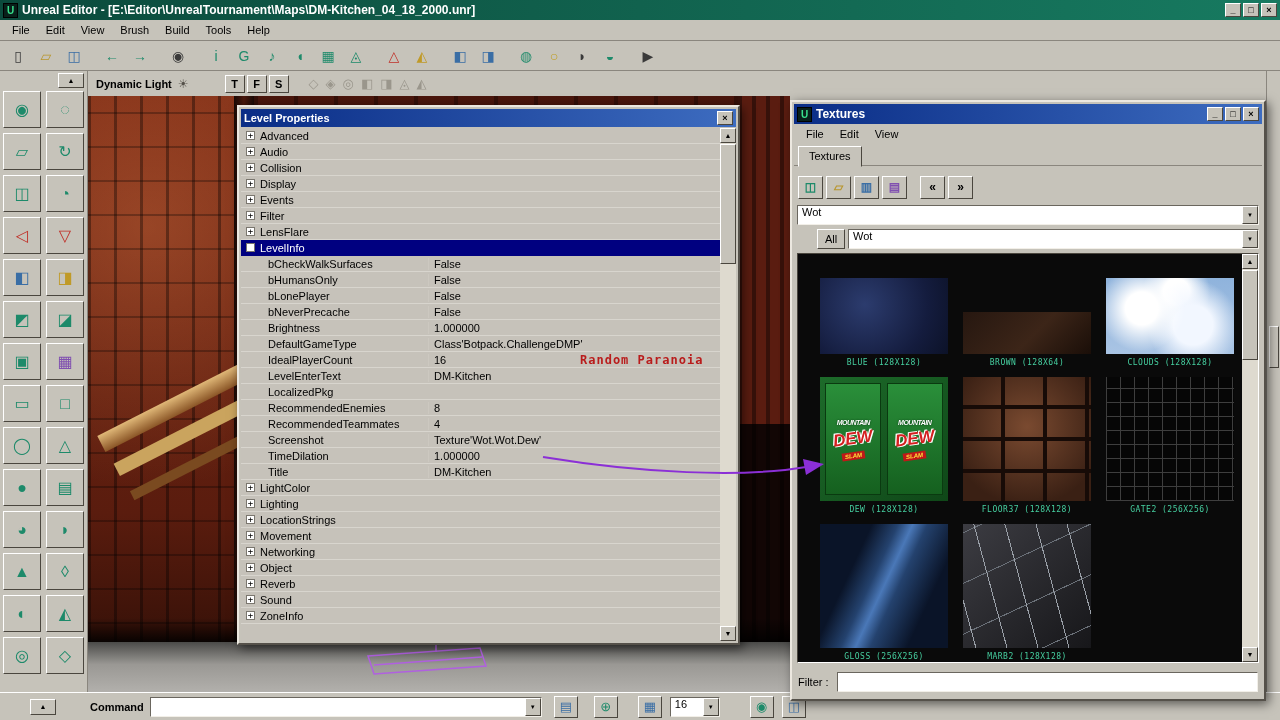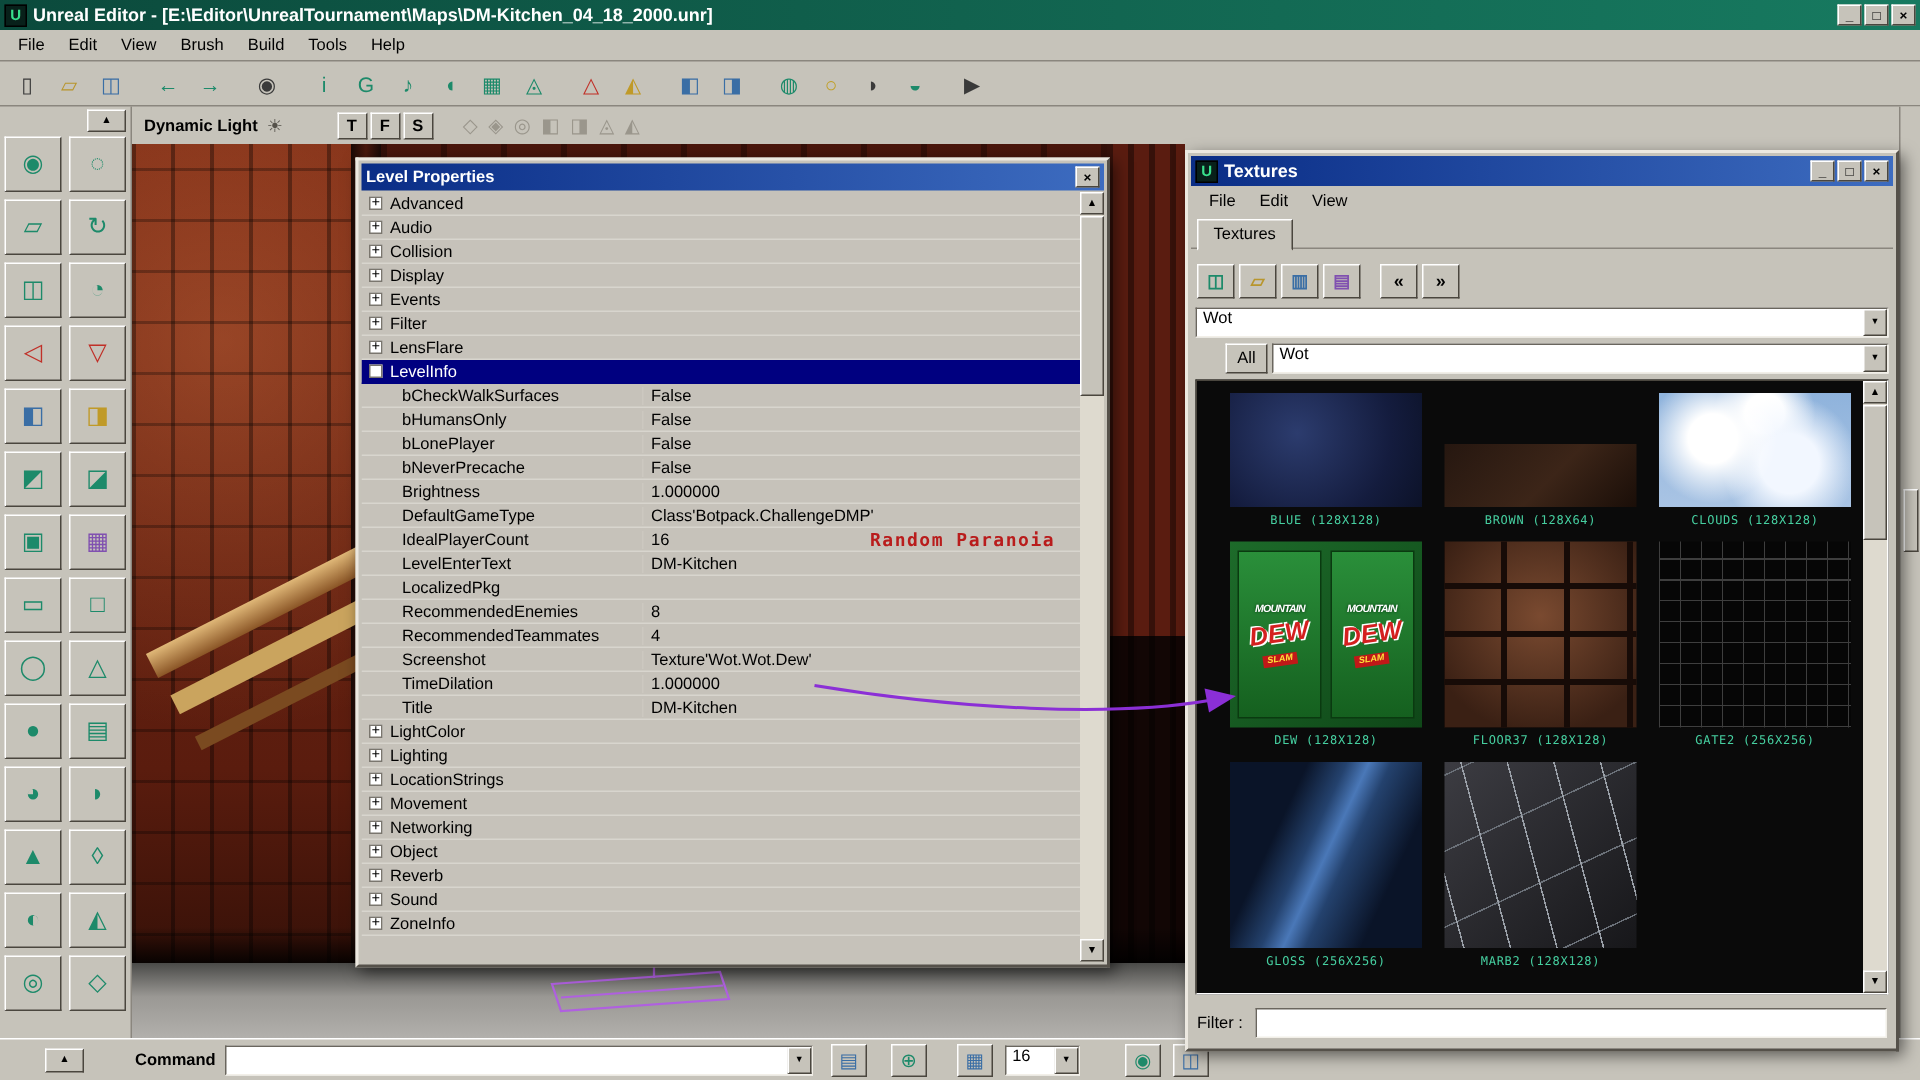--- a/index.html
+++ b/index.html
@@ -116,21 +116,21 @@
   .tab{display:inline-block;padding:3px 10px 4px;background:#c6c3ba;border:1px solid;border-color:#fff #4a463e #c6c3ba #fff;position:relative;top:2px;}
   .tex-toolbar{position:absolute;left:6px;top:72px;height:26px;display:flex;gap:3px;align-items:center;}
   .texbar-btn{width:25px;height:23px;padding:0;background:#c6c3ba;border:1px solid;border-color:#fff #4a463e #4a463e #fff;
     display:flex;align-items:center;justify-content:center;font-size:12px;font-weight:bold;}
   .combo.full{position:absolute;left:5px;right:5px;top:103px;}
   .row-all{position:absolute;left:5px;right:5px;top:127px;display:flex;gap:3px;margin-left:20px;}
   .all-btn{width:28px;height:20px;padding:0;font:inherit;background:#c6c3ba;border:1px solid;border-color:#fff #4a463e #4a463e #fff;}
   .row-all .combo{flex:1;}
   .tex-grid-wrap{position:absolute;left:5px;right:5px;top:151px;bottom:36px;background:#0a0a0a;
     border:1px solid;border-color:#4a463e #fff #fff #4a463e;display:flex;}
-  .tex-grid{flex:1;display:grid;grid-template-columns:repeat(3,128px);gap:10px 15px;padding:8px 0 0 22px;align-content:start;overflow:hidden;}
+  .tex-grid{flex:1;display:grid;grid-template-columns:repeat(3,128px);gap:10px 15px;padding:24px 0 0 22px;align-content:start;overflow:hidden;}
   .tex-cell{display:flex;flex-direction:column;justify-content:flex-end;}
   .tex-thumb{width:128px;height:124px;}
   .tex-label{font:8px "DejaVu Sans Mono",monospace;letter-spacing:.5px;color:#46cfa0;text-align:center;padding-top:4px;white-space:nowrap;}
   .filter-row{position:absolute;left:6px;right:6px;bottom:6px;height:22px;display:flex;align-items:center;gap:8px;}
   .filter-row input{flex:1;height:20px;font:inherit;padding:0 4px;background:#fff;border:1px solid;border-color:#6a665e #f2efe8 #f2efe8 #6a665e;outline:none;}
 
   
   .art-blue{height:76px;background:radial-gradient(circle at 35% 35%, #2c3c6e, #141c3e 65%, #0c1228);}
   .art-brown{height:42px;background:linear-gradient(135deg,#261710,#3c2518 55%,#1a0e08);}
   .art-clouds{height:76px;background:

